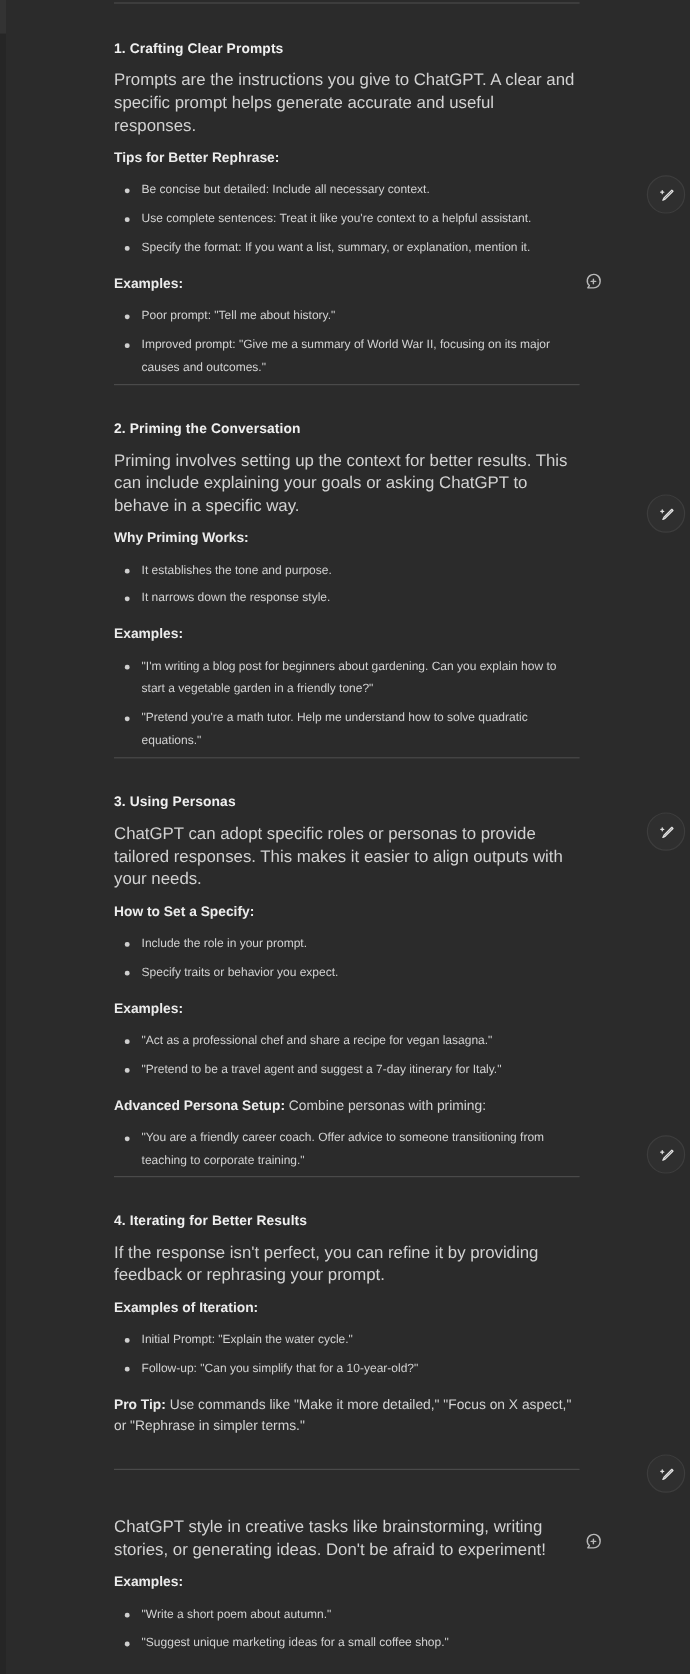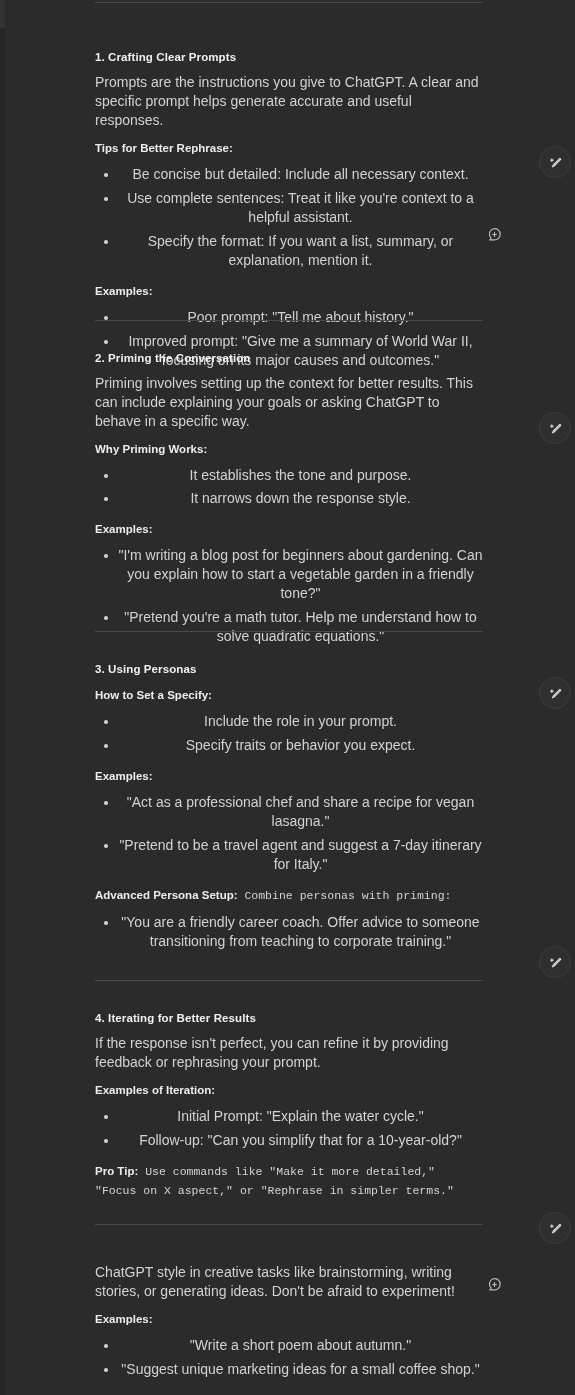--- a/index.html
+++ b/index.html
@@ -70,35 +70,34 @@
   }
 
   p.sublabel {
     font-size: 11.5px;
     line-height: 18px;
     font-weight: bold;
     color: #ececec;
   }
 
   p.sublabel .lead { font-weight: bold; color: #ececec; }
-  p.sublabel .rest { font-weight: 400; color: #d2d2d2; font-family: Liberation Mono, monospace; }
+  p.sublabel .rest { font-weight: 400; color: #d2d2d2; }
 
   ul.bullets {
     list-style: none;
     margin: 0;
     padding: 0;
   }
 
   ul.bullets li {
     position: relative;
-    font-size: 14px;
+    font-size: 10px;
     line-height: 19px;
     color: #d2d2d2;
     padding-left: 23px;
-    text-align: center;
   }
 
   ul.bullets li::before {
     content: "";
     position: absolute;
     left: 9px;
     top: 8px;
     width: 3.5px;
     height: 3.5px;
     border-radius: 50%;
@@ -135,21 +134,21 @@
 <div class="left-rail">
   <div class="left-rail-cap"></div>
 </div>
 
 <div class="doc">
 
   <div style="position:absolute; left:95px; top:2px;">
     <hr class="section-divider">
   </div>
 
-  <div class="content" style="top:34px;margin-top:16px;">
+  <div class="content" style="top:34px;">
     <h3 class="heading">1. Crafting Clear Prompts</h3>
     <p class="para" style="margin-top:8px;">Prompts are the instructions you give to ChatGPT. A clear and specific prompt helps generate accurate and useful responses.</p>
     <p class="sublabel" style="margin-top:9px;">Tips for Better Rephrase:</p>
     <ul class="bullets" style="margin-top:8px;">
       <li>Be concise but detailed: Include all necessary context.</li>
       <li style="margin-top:5px;">Use complete sentences: Treat it like you're context to a helpful assistant.</li>
       <li style="margin-top:5px;">Specify the format: If you want a list, summary, or explanation, mention it.</li>
     </ul>
     <p class="sublabel" style="margin-top:12px;">Examples:</p>
     <ul class="bullets" style="margin-top:8px;">
@@ -176,20 +175,21 @@
       <li style="margin-top:5px;">"Pretend you're a math tutor. Help me understand how to solve quadratic equations."</li>
     </ul>
   </div>
 
   <div style="position:absolute; left:95px; top:631px;">
     <hr class="section-divider">
   </div>
 
   <div class="content" style="top:662px;">
     <h3 class="heading">3. Using Personas</h3>
+    <p class="para" style="margin-top:8px;">ChatGPT can adopt specific roles or personas to provide tailored responses. This makes it easier to align outputs with your needs.</p>
     <p class="sublabel" style="margin-top:9px;">How to Set a Specify:</p>
     <ul class="bullets" style="margin-top:8px;">
       <li>Include the role in your prompt.</li>
       <li style="margin-top:5px;">Specify traits or behavior you expect.</li>
     </ul>
     <p class="sublabel" style="margin-top:12px;">Examples:</p>
     <ul class="bullets" style="margin-top:8px;">
       <li>"Act as a professional chef and share a recipe for vegan lasagna."</li>
       <li style="margin-top:5px;">"Pretend to be a travel agent and suggest a 7-day itinerary for Italy."</li>
     </ul>

